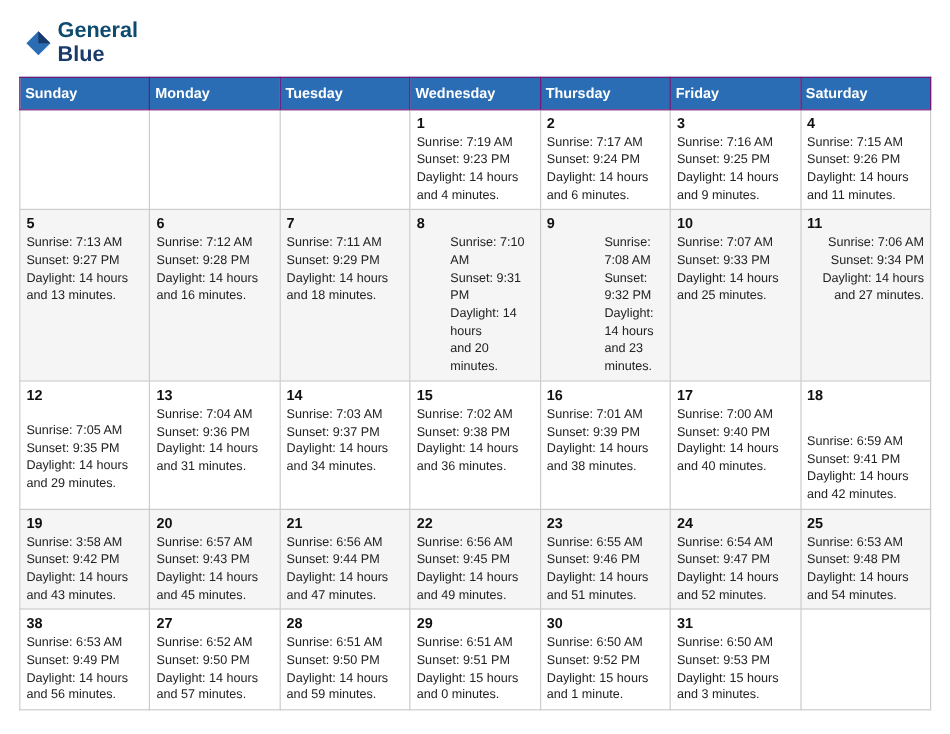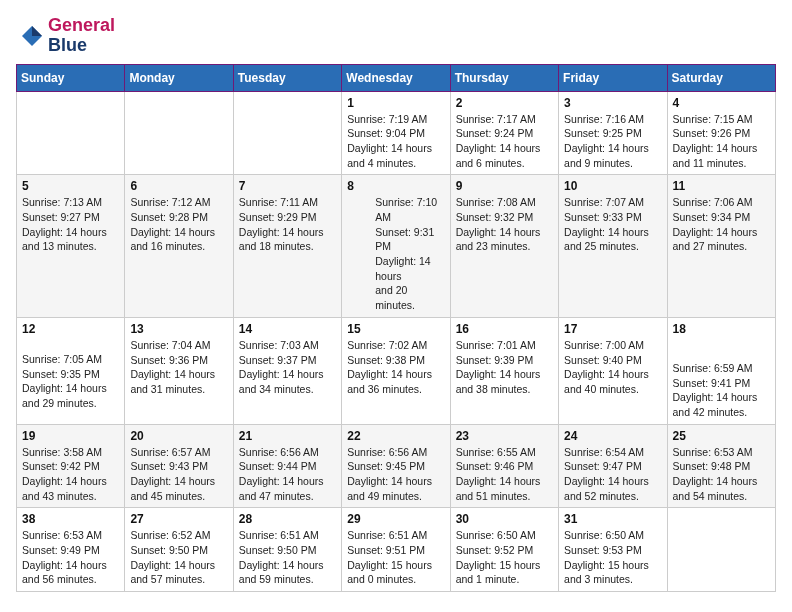--- a/index.html
+++ b/index.html
@@ -21,21 +21,21 @@
       align-items: center;
       gap: 4px;
     }
     .logo-text {
       font-size: 18px;
       font-weight: bold;
       color: #1a3a6b;
       line-height: 1.1;
     }
     .logo-text span {
-      color: #be185d;
+      color: #0c4a6e;
     }
     .logo-icon {
       width: 28px;
       height: 28px;
     }
     .title-area {
       text-align: right;
     }
     .title-area h1 {
       font-size: 32px;
@@ -120,21 +120,21 @@
       </tr>
   </thead>
   <tbody id="calendar-body">
       <tr>
         <td class="empty-cell"></td>
         <td class="empty-cell"></td>
         <td class="empty-cell"></td>
         <td>
           <div class="day-number">1</div>
           <div class="day-detail" style="white-space: pre-line;">Sunrise: 7:19 AM
-Sunset: 9:04 PM
+Sunset: 9:23 PM
 Daylight: 14 hours
 and 4 minutes.</div>
         </td>
         <td>
           <div class="day-number">2</div>
           <div class="day-detail" style="white-space: pre-line;">Sunrise: 7:17 AM
 Sunset: 9:24 PM
 Daylight: 14 hours
 and 6 minutes.</div>
         </td>
@@ -177,35 +177,35 @@
         </td>
         <td>
           <div class="day-number">8</div>
           <div class="day-detail" style="white-space: pre-line; margin-left: 28px;">Sunrise: 7:10 AM
 Sunset: 9:31 PM
 Daylight: 14 hours
 and 20 minutes.</div>
         </td>
         <td>
           <div class="day-number">9</div>
-          <div class="day-detail" style="white-space: pre-line;">Sunrise: 7:08 AM
+          <div class="day-detail" style="white-space: pre-line; margin-left: 48px;">Sunrise: 7:08 AM
 Sunset: 9:32 PM
 Daylight: 14 hours
 and 23 minutes.</div>
         </td>
         <td>
           <div class="day-number">10</div>
           <div class="day-detail" style="white-space: pre-line;">Sunrise: 7:07 AM
 Sunset: 9:33 PM
 Daylight: 14 hours
 and 25 minutes.</div>
         </td>
         <td>
           <div class="day-number">11</div>
-          <div class="day-detail" style="white-space: pre-line;">Sunrise: 7:06 AM
+          <div class="day-detail" style="white-space: pre-line; text-align: right;">Sunrise: 7:06 AM
 Sunset: 9:34 PM
 Daylight: 14 hours
 and 27 minutes.</div>
         </td>
       </tr>
       <tr>
         <td>
           <div class="day-number">12</div>
           <div class="day-detail" style="white-space: pre-line; margin-top: 16px;">Sunrise: 7:05 AM
 Sunset: 9:35 PM

